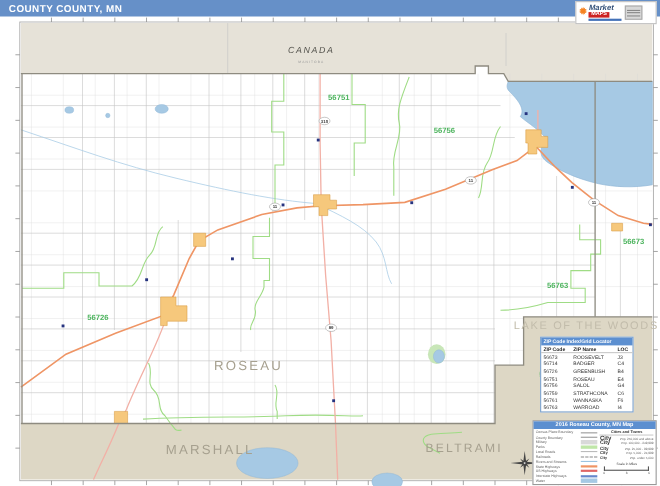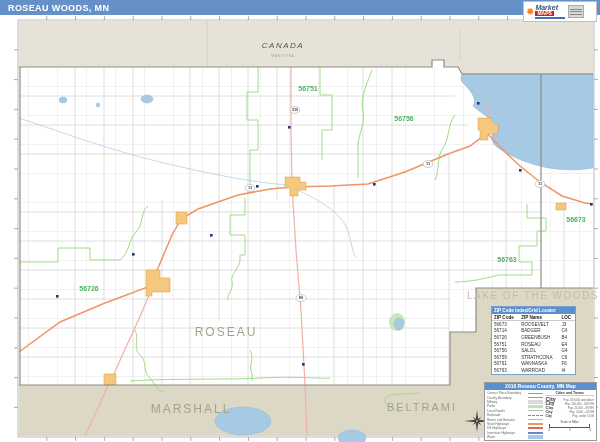--- a/index.html
+++ b/index.html
@@ -200,21 +200,21 @@
           <text class="shield-num" x="301" y="299.4">89</text>
         </g>
         <g>
           <ellipse cx="540" cy="184" rx="5" ry="3.4" fill="#fff" stroke="#999" stroke-width="0.5"></ellipse>
           <text class="shield-num" x="540" y="185.4">11</text>
         </g>
       </g>
   </svg>
 
   <div class="titlebar">
-    <span class="title">ROSEAU WOODS, MN</span>
+    <span class="title">COUNTY COUNTY, MN</span>
   </div>
 
   <div class="logo-box">
     <span class="sun-icon">✹</span>
     <span class="logo-words">
       <span class="logo-word1">Market</span>
       <span class="logo-word2">MAPS</span>
       <span class="logo-rule"></span>
     </span>
     <span class="logo-panel">

